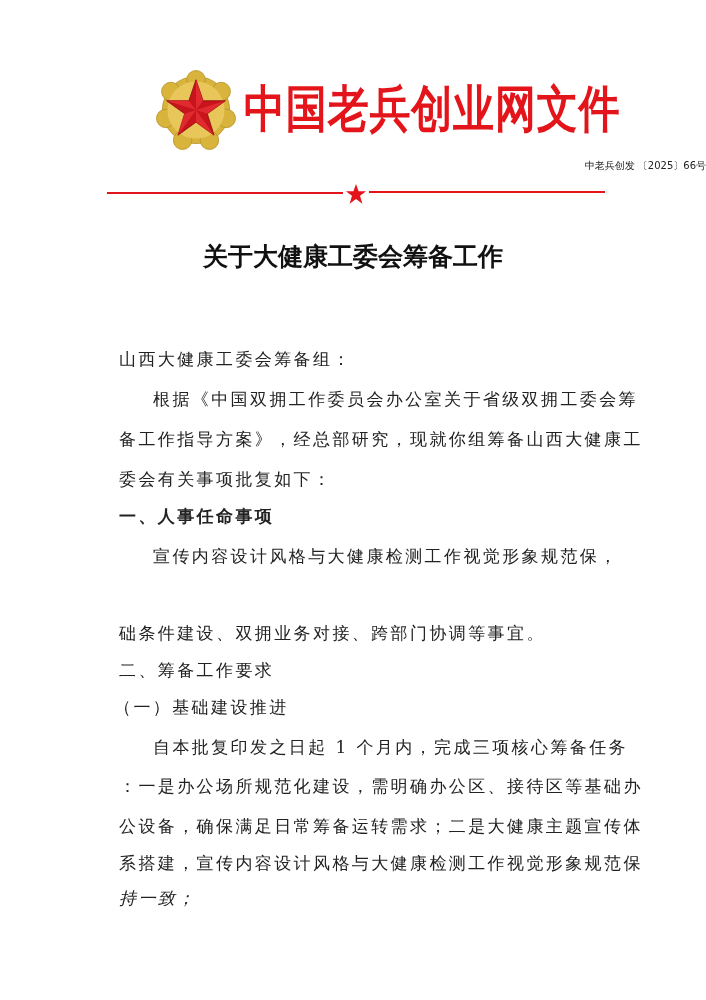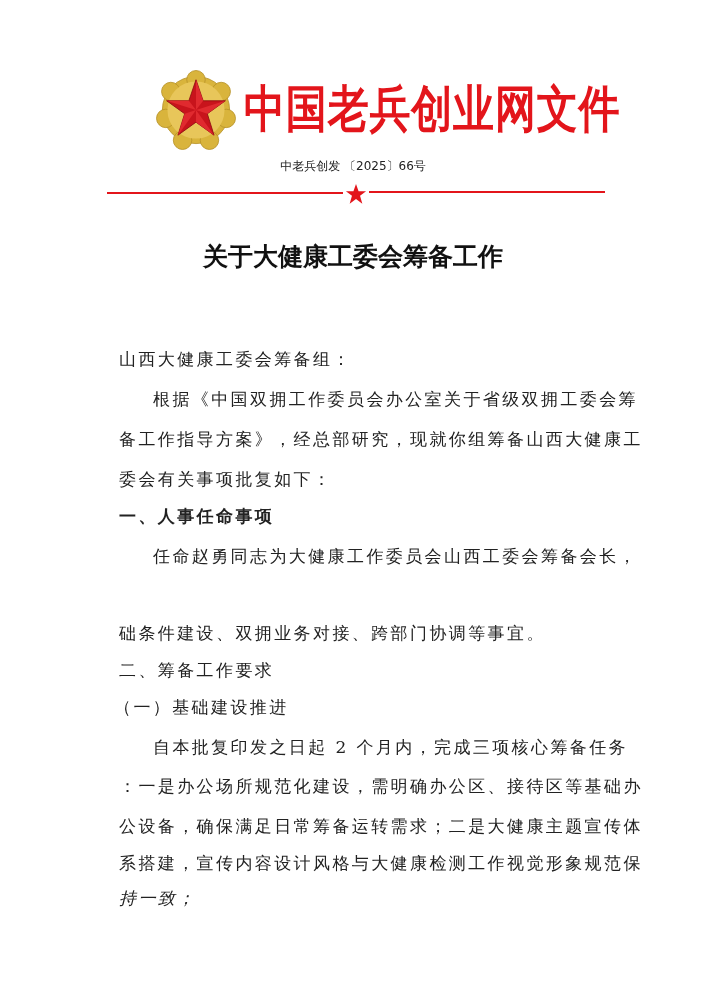--- a/index.html
+++ b/index.html
@@ -7,22 +7,22 @@
          font-family: "DejaVu Serif", "Liberation Serif", serif; color: #1a1a1a; }
   .page { position: absolute; left: 0; top: 0; width: 706px; height: 796px; background: #fff; }
 
   .masthead { position: absolute; left: 150px; top: 66px; width: 440px; height: 90px; }
   .emblem { position: absolute; left: 4px; top: 2px; width: 84px; height: 84px; }
   .mast-title { position: absolute; left: 94px; top: 8px; font-size: 50px; line-height: 70px;
                 font-weight: bold; color: #e3151b; letter-spacing: 1px; white-space: nowrap;
                 font-family: "DejaVu Serif", "Liberation Serif", serif; transform: scaleX(0.82);
                 transform-origin: left center; }
 
-  .doc-number { position: absolute; left: 0; width: 706px; top: 158px; text-align: center;
-                font-size: 12px; line-height: 16px; color: #222;
+  .doc-number { position: absolute; left: 0; width: 706px; top: 158px; text-align: right;
+                font-size: 10px; line-height: 16px; color: #222;
                 font-family: "DejaVu Sans", "Liberation Sans", sans-serif; }
 
   .red-rule { position: absolute; top: 183px; height: 20px; left: 107px; width: 498px; }
   .rule-left { position: absolute; left: 0; top: 9px; width: 236px; height: 2px; background: #e3151b; }
   .rule-right { position: absolute; left: 262px; top: 8px; width: 236px; height: 2px; background: #e3151b; }
   .rule-star { position: absolute; left: 238px; top: 0; width: 22px; height: 22px; }
 
   .title { position: absolute; left: 0; width: 706px; text-align: center; font-size: 25px;
            font-weight: bold; color: #111; line-height: 50px; }
   .title-1 { top: 232px; }
@@ -71,23 +71,23 @@
   </div>
 
   <div class="title title-1">关于大健康工委会筹备工作</div>
 
   <div class="line" style="top:348px;">山西大健康工委会筹备组：</div>
 
   <div class="line indent" style="top:388px;">根据《中国双拥工作委员会办公室关于省级双拥工委会筹</div>
   <div class="line" style="top:428px;">备工作指导方案》，经总部研究，现就你组筹备山西大健康工</div>
   <div class="line" style="top:468px;">委会有关事项批复如下：</div>
   <div class="line" style="top:505px;font-weight:bold;">一、人事任命事项</div>
-  <div class="line indent" style="top:545px;">任命赵勇同志为大健康工作委员会山西工委会筹备会长，</div>
+  <div class="line indent" style="top:545px;">宣传内容设计风格与大健康检测工作视觉形象规范保，</div>
   <div class="line" style="top:622px;">础条件建设、双拥业务对接、跨部门协调等事宜。</div>
   <div class="line" style="top:659px;">二、筹备工作要求</div>
   <div class="line" style="top:696px; left:114px;">（一）基础建设推进</div>
-  <div class="line indent" style="top:736px;">自本批复印发之日起 2 个月内，完成三项核心筹备任务</div>
+  <div class="line indent" style="top:736px;">自本批复印发之日起 1 个月内，完成三项核心筹备任务</div>
   <div class="line" style="top:775px;">：一是办公场所规范化建设，需明确办公区、接待区等基础办</div>
   <div class="line" style="top:815px;">公设备，确保满足日常筹备运转需求；二是大健康主题宣传体</div>
   <div class="line" style="top:852px;">系搭建，宣传内容设计风格与大健康检测工作视觉形象规范保</div>
   <div class="line" style="top:887px;font-style:italic;">持一致；</div>
 
 </div>
 
 </body></html>

